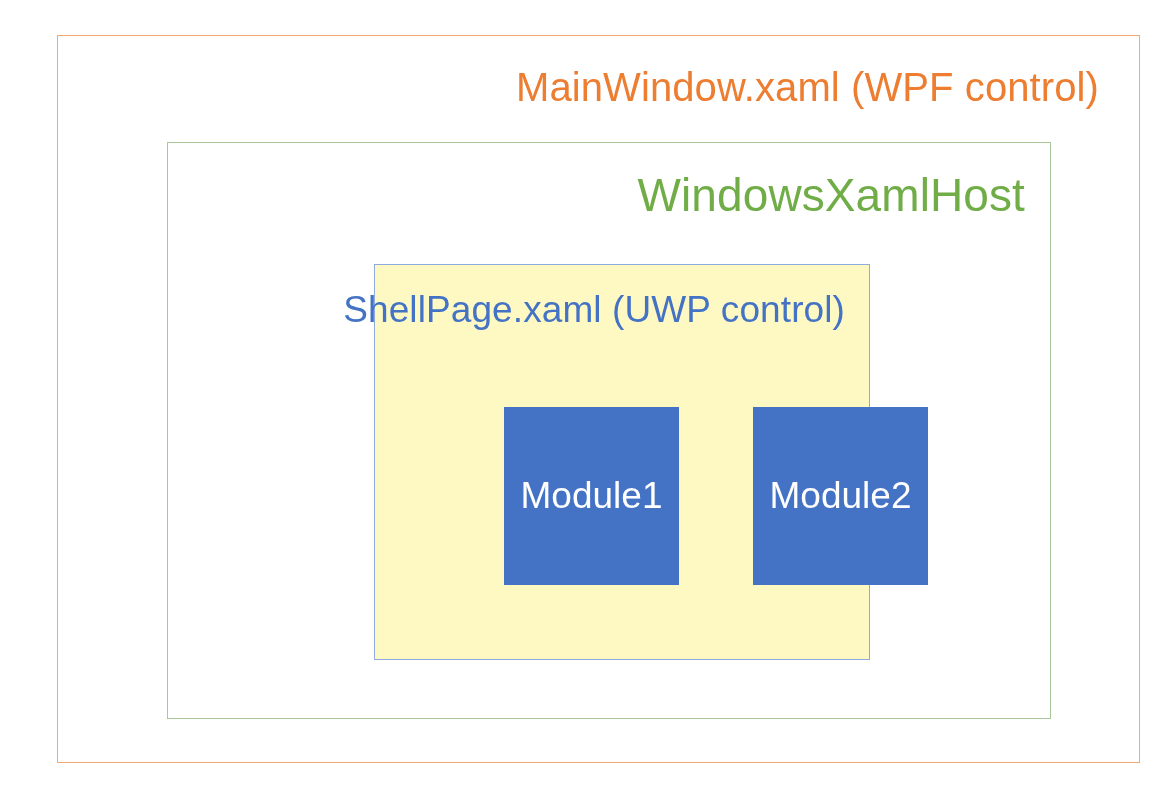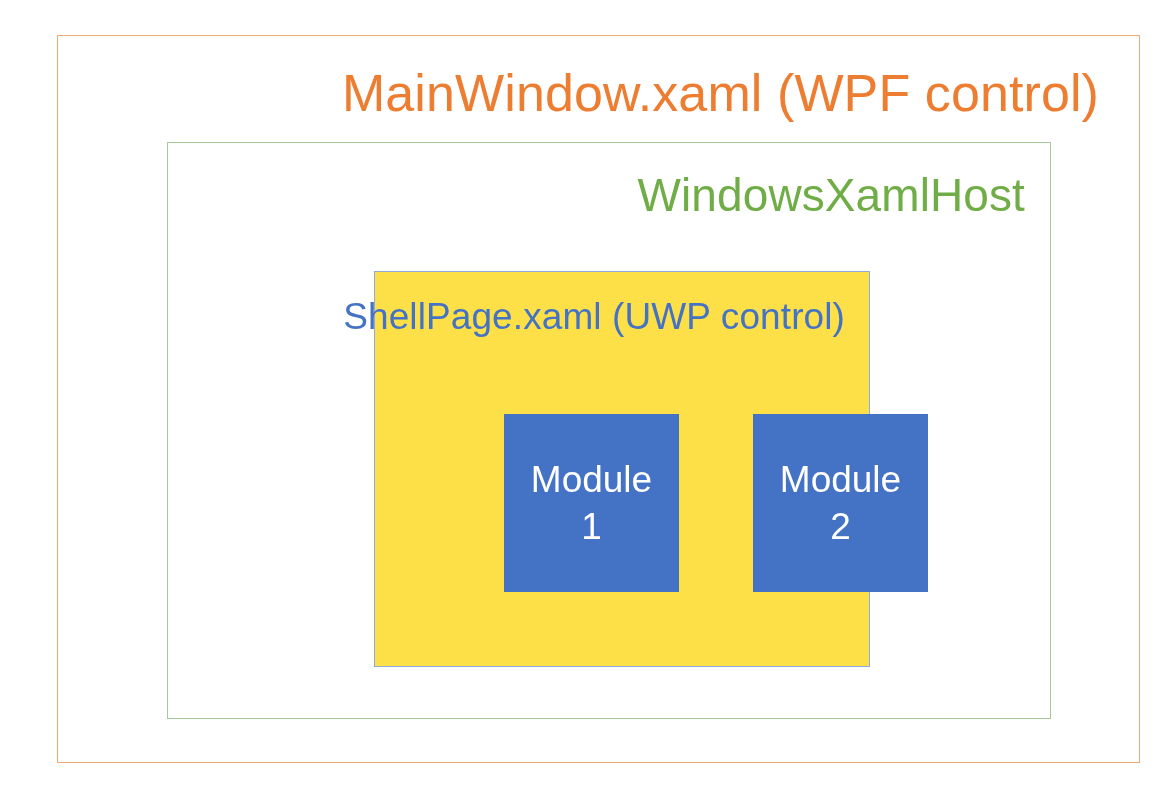--- a/index.html
+++ b/index.html
@@ -42,41 +42,41 @@
     height: 577px; 
     box-sizing: border-box;
     border: 1.8px solid #A9C99A;
     background: #ffffff;
   }
 
   
   .box-inner {
     position: absolute;
     left: 206px;   
-    top: 128px;    
+    top: 121px;    
     width: 496px;  
     height: 396px; 
     box-sizing: border-box;
     border: 1.6px solid #8FAADC;
-    background: #fde047;
+    background: #fef9c3;
   }
 
   
   .box-label {
     position: absolute;
     white-space: nowrap;
     font-weight: 400;
     line-height: 1.15;
     letter-spacing: 0.1px;
   }
 
   .label-outer {
     right: 40px;
     top: 28px;
-    font-size: 52px;
+    font-size: 40px;
     color: #ED7D31;
   }
 
   .label-middle {
     right: 25px;
     top: 26px;
     font-size: 46px;
     color: #70AD47;
   }
 
@@ -88,21 +88,21 @@
   }
 
   
   .module {
     position: absolute;
     width: 175px;
     height: 178px;
     background: #4472C4;
     color: #ffffff;
     display: flex;
-    flex-direction: column;
+    flex-direction: row;
     align-items: center;
     justify-content: center;
     font-size: 37px;
     line-height: 1.28;
     text-align: center;
   }
 
   .module-1 { left: 129px; top: 142px; }  
   .module-2 { left: 378px; top: 142px; }  
 

